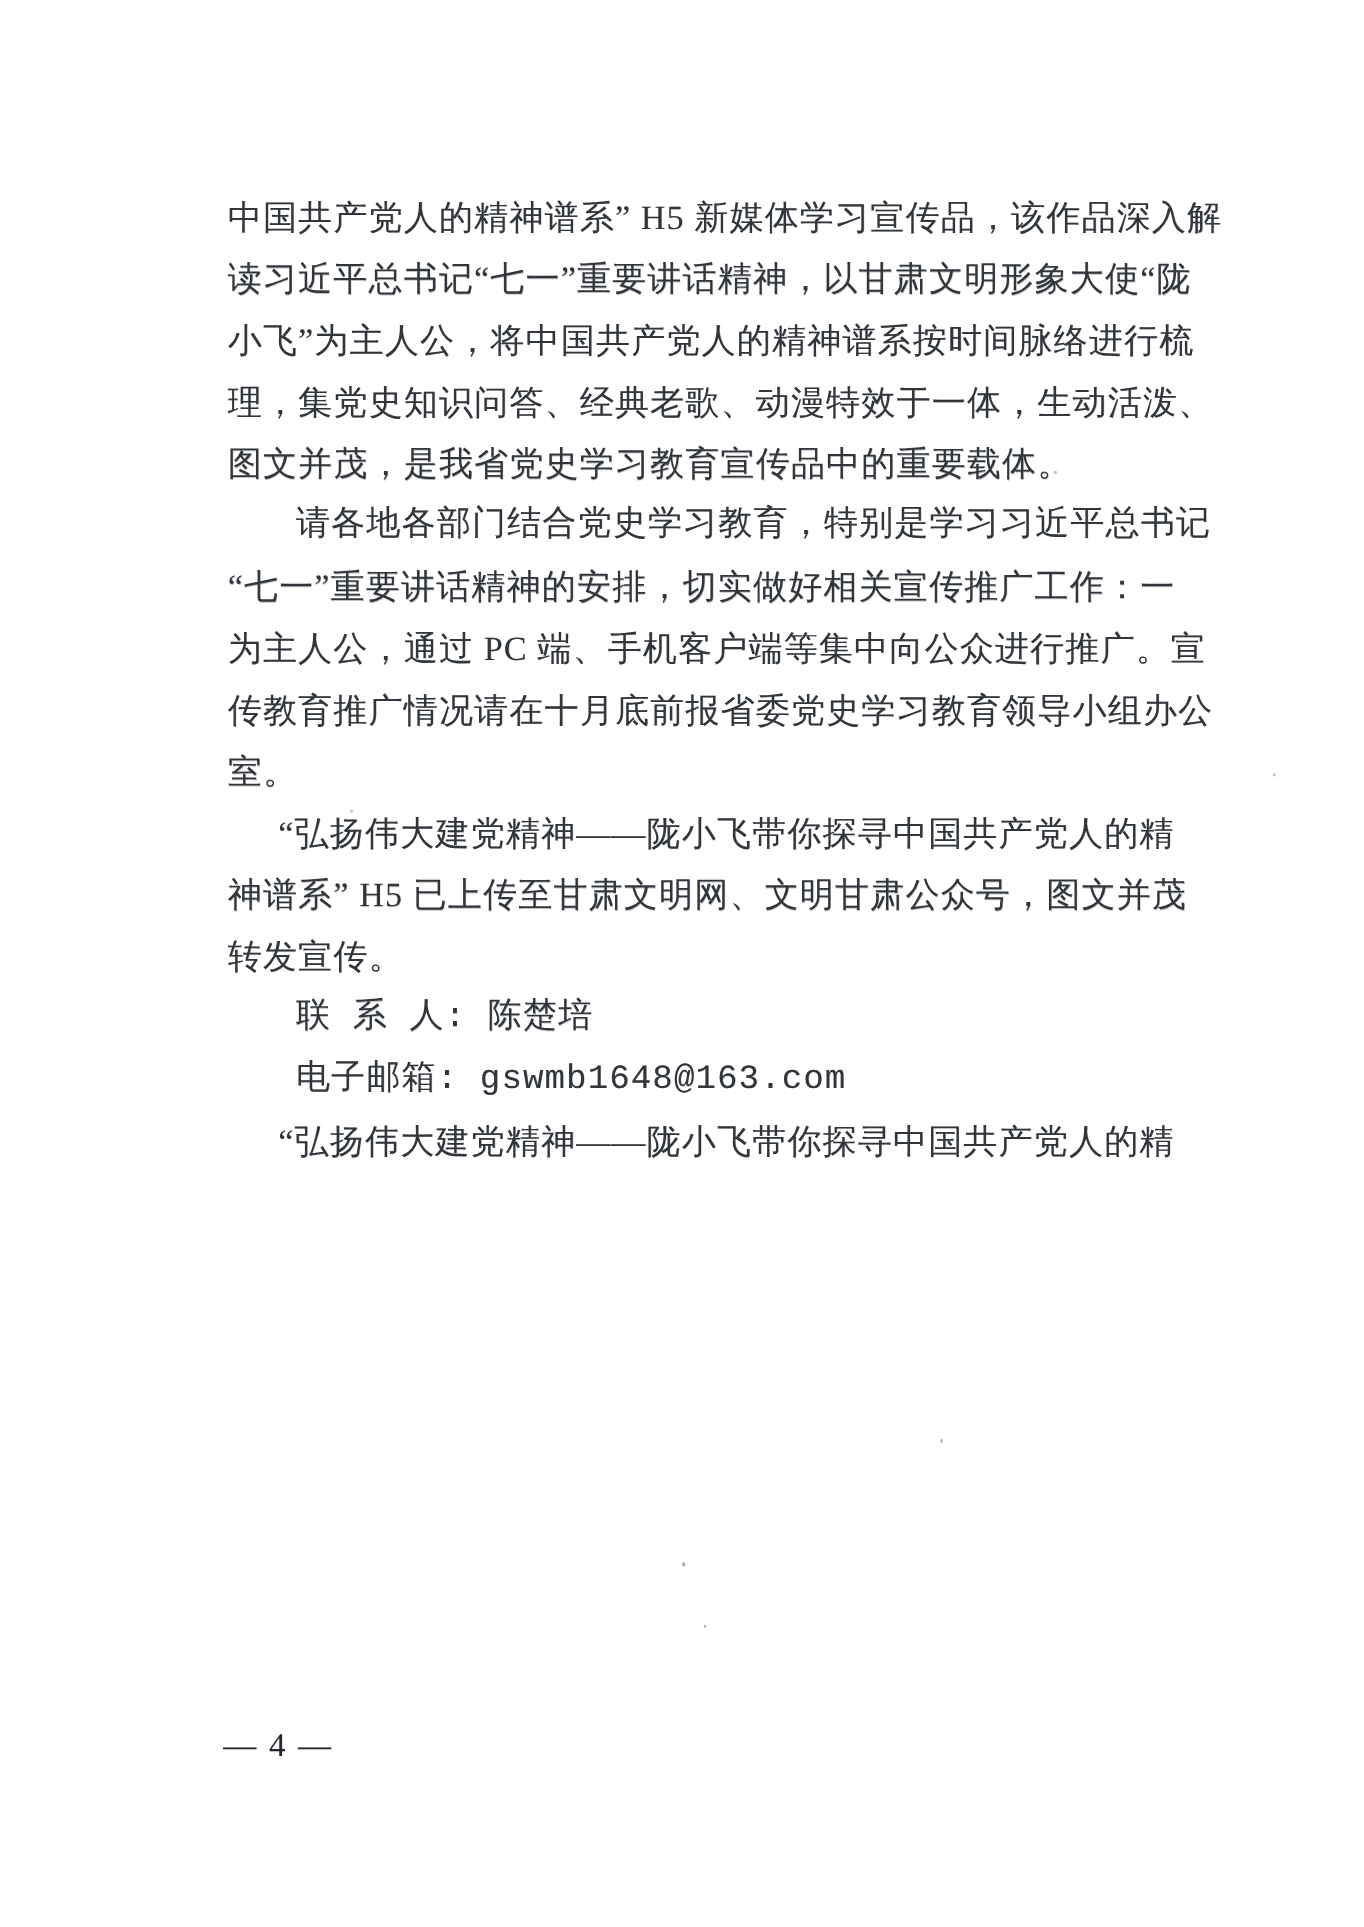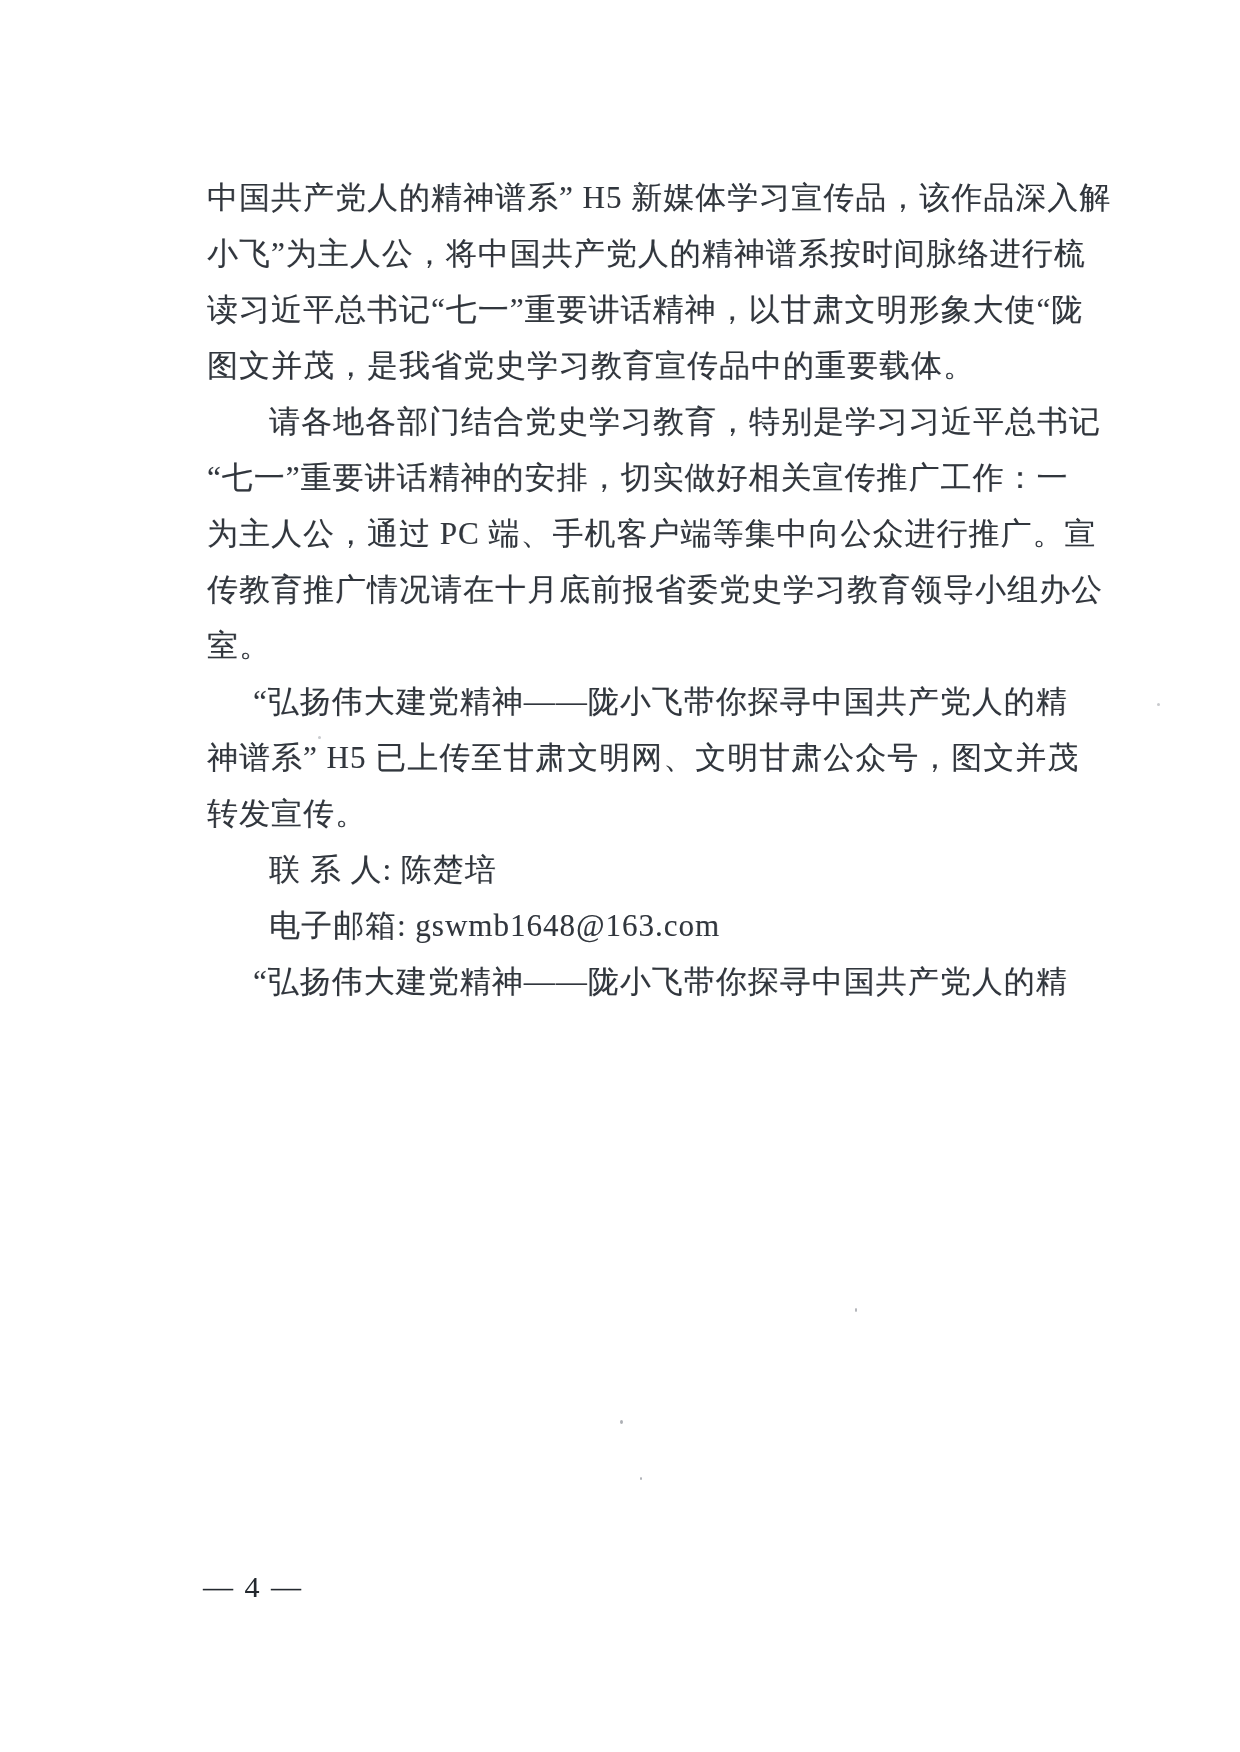--- a/index.html
+++ b/index.html
@@ -24,21 +24,21 @@
     width: 880px;
     font-size: 31px;
     line-height: 56px;
     letter-spacing: 1px;
     text-shadow: 0.4px 0.4px 0 rgba(49,54,61,0.30);
   }
   .line {
     height: 56px;
     white-space: pre;
   }
-  .indent   { padding-left: 62px; }  
+  .indent   { padding-left: 62px; font-family: Liberation Mono, monospace; }  
   .indent-q { padding-left: 46px; }  
   .footer {
     position: absolute;
     left: 183px;
     top: 1570px;
     font-size: 30px;
     letter-spacing: 2px;
     color: #23282e;
     text-shadow: 0.3px 0.3px 0 rgba(35,40,46,0.25);
   }
@@ -55,22 +55,23 @@
   .s5 { left: 938px;  top: 428px;  width: 3px; height: 3px; opacity: 0.35; }
   .s6 { left: 298px;  top: 736px;  width: 3px; height: 3px; opacity: 0.3; }
 </style>
 </head>
 <body>
 
 <div class="page">
 
   <main class="text-block">
     <div class="line">中国共产党人的精神谱系” H5 新媒体学习宣传品，该作品深入解</div>
+    <div class="line">读习近平总书记“七一”重要讲话精神，以甘肃文明形象大使“陇</div>
     <div class="line">小飞”为主人公，将中国共产党人的精神谱系按时间脉络进行梳</div>
-    <div class="line">读习近平总书记“七一”重要讲话精神，以甘肃文明形象大使“陇</div>
+    <div class="line">理，集党史知识问答、经典老歌、动漫特效于一体，生动活泼、</div>
     <div class="line">图文并茂，是我省党史学习教育宣传品中的重要载体。</div>
     <div class="line indent">请各地各部门结合党史学习教育，特别是学习习近平总书记</div>
     <div class="line">“七一”重要讲话精神的安排，切实做好相关宣传推广工作：一</div>
     <div class="line">为主人公，通过 PC 端、手机客户端等集中向公众进行推广。宣</div>
     <div class="line">传教育推广情况请在十月底前报省委党史学习教育领导小组办公</div>
     <div class="line">室。</div>
     <div class="line indent-q">“弘扬伟大建党精神——陇小飞带你探寻中国共产党人的精</div>
     <div class="line">神谱系” H5 已上传至甘肃文明网、文明甘肃公众号，图文并茂</div>
     <div class="line">转发宣传。</div>
     <div class="line indent">联 系 人: 陈楚培</div>

